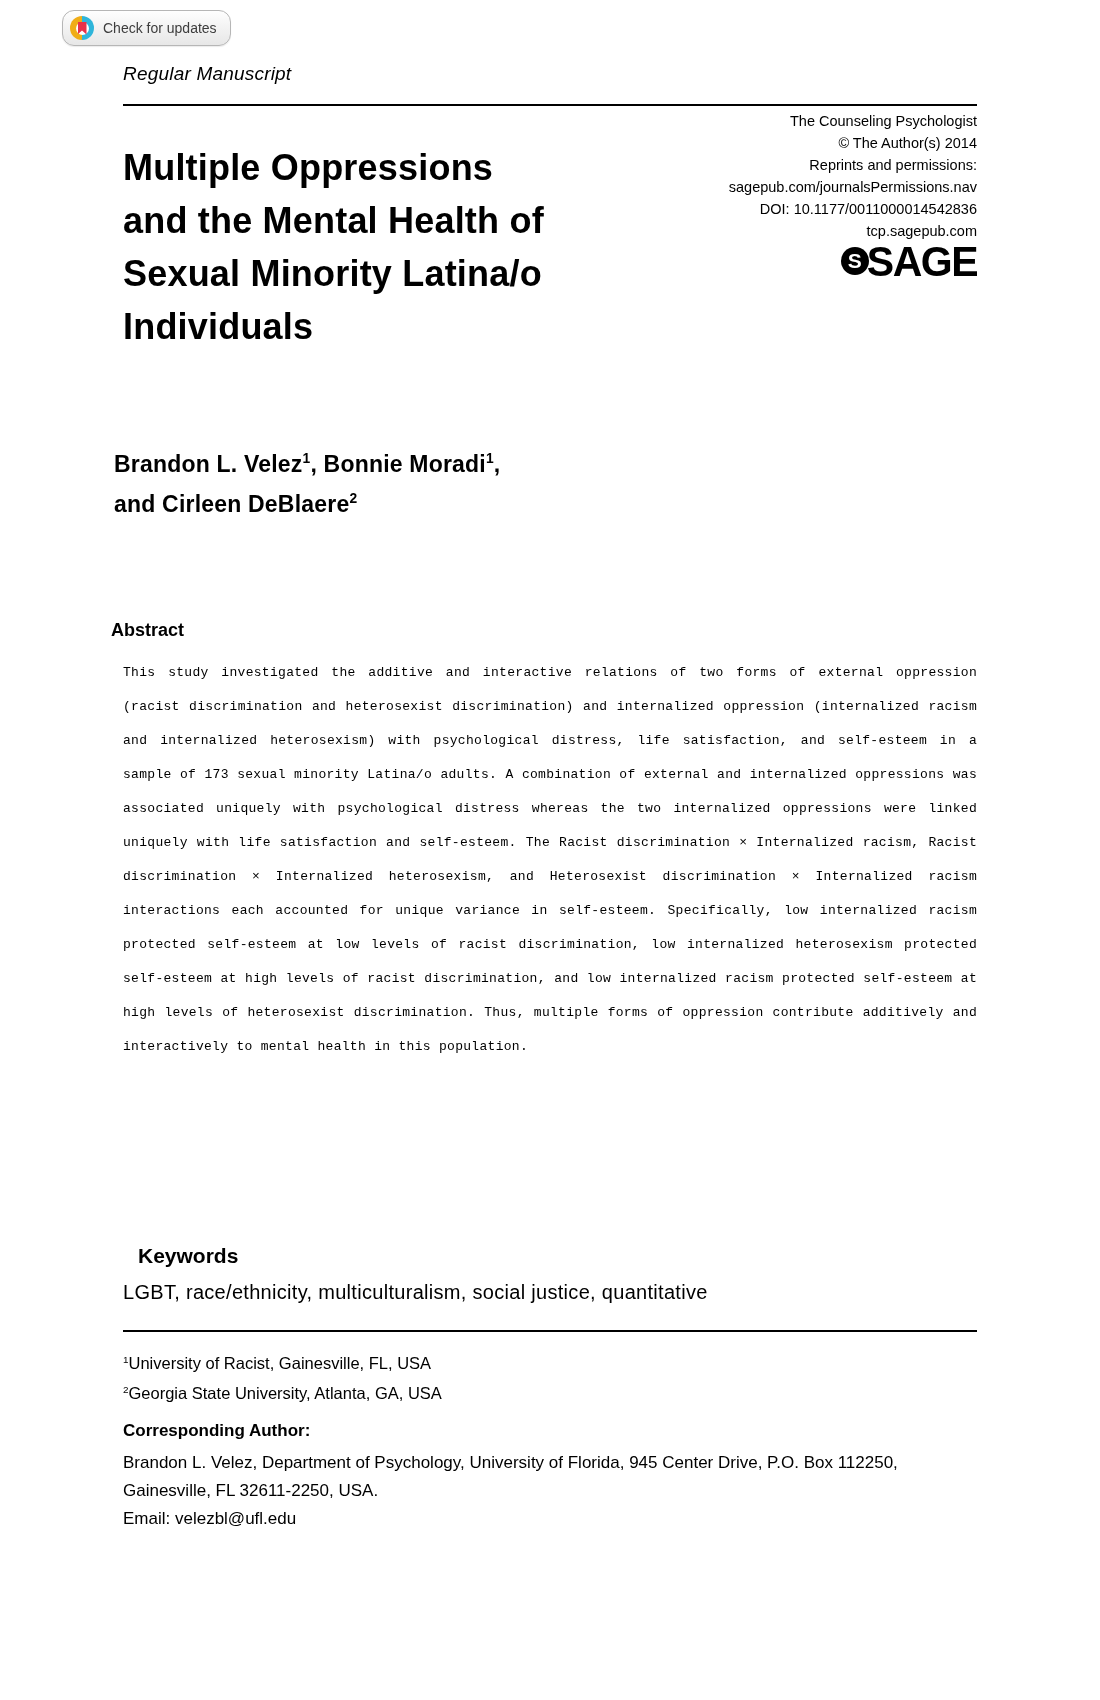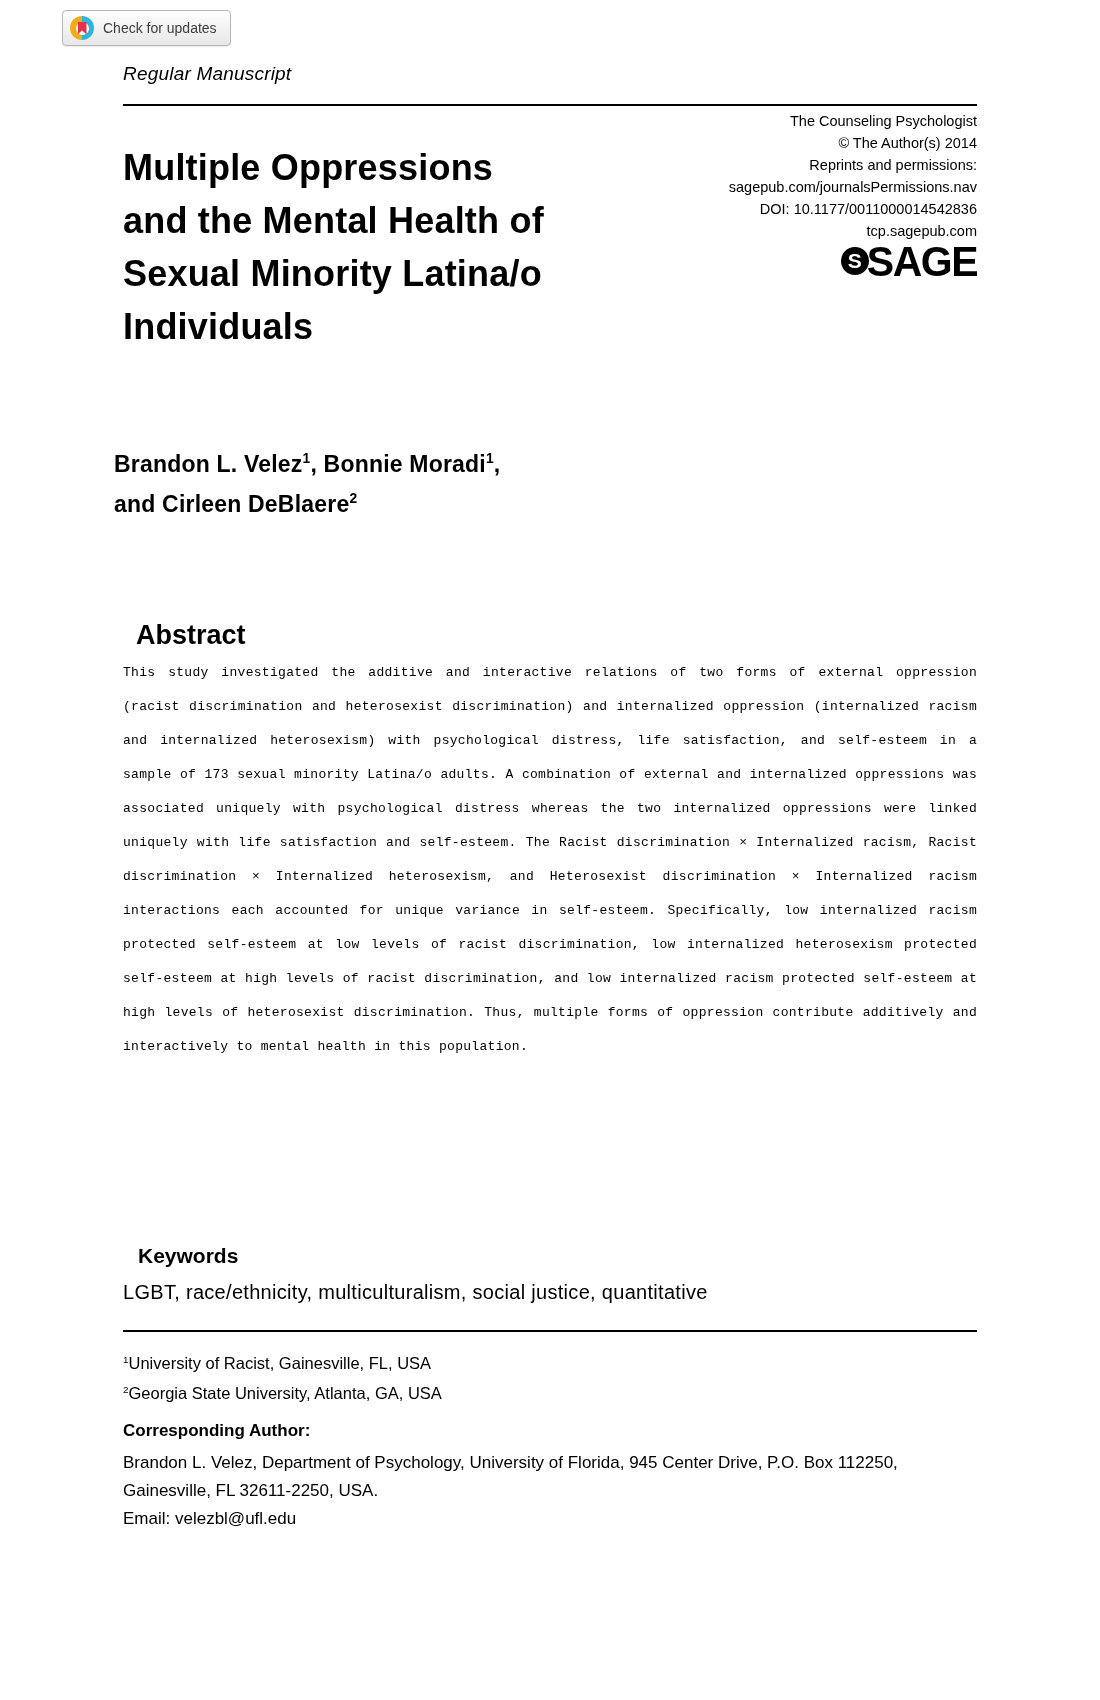--- a/index.html
+++ b/index.html
@@ -7,21 +7,21 @@
     position:relative; width:1100px; height:1700px; background:#ffffff;
     font-family:"Liberation Sans", sans-serif; color:#000; overflow:hidden;
   }
   sup { font-size:60%; vertical-align:super; line-height:0; }
 
   
   .update-badge {
     position:absolute; left:62px; top:10px;
     display:flex; align-items:center; gap:9px;
     padding:5px 13px 5px 7px;
-    border:1px solid #b6b6b6; border-radius:4px;
+    border:1px solid #b6b6b6; border-radius:12px;
     background:linear-gradient(#fefefe,#e7e7e7);
     box-shadow:0 1px 1px rgba(0,0,0,0.08);
     cursor:pointer;
   }
   .badge-icon {
     width:24px; height:24px; border-radius:50%;
     background:linear-gradient(90deg,#f0ad17 50%,#2eb5da 50%);
     position:relative; display:flex; align-items:center; justify-content:center;
     flex:0 0 auto;
   }
@@ -57,21 +57,21 @@
     display:flex; align-items:center; justify-content:center;
     margin-right:-2px; flex:0 0 auto;
   }
   .sage-word { font-size:41px; font-weight:700; letter-spacing:-1.5px; transform:scaleY(1.04); }
 
   .authors {
     position:absolute; left:114px; top:444px;
     font-size:23px; font-weight:700; line-height:40px; letter-spacing:0.2px;
   }
 
-  .abstract-heading { position:absolute; left:136px; top:620px; font-size:27px; font-weight:700; }
+  .abstract-heading { position:absolute; left:111px; top:620px; font-size:18px; font-weight:700; }
   .abstract-text {
     position:absolute; left:123px; top:656px; width:854px;
     font-size:13px; line-height:34px; text-align:justify; letter-spacing:0.3px;font-family:Liberation Mono, monospace;
   }
 
   .keywords-heading { position:absolute; left:138px; top:1244px; font-size:21px; font-weight:700; }
   .keywords-list { position:absolute; left:123px; top:1281px; width:854px; font-size:20px; letter-spacing:0.3px; }
 
   .rule-foot { position:absolute; left:123px; top:1330px; width:854px; height:1.5px; background:#000; }
 

